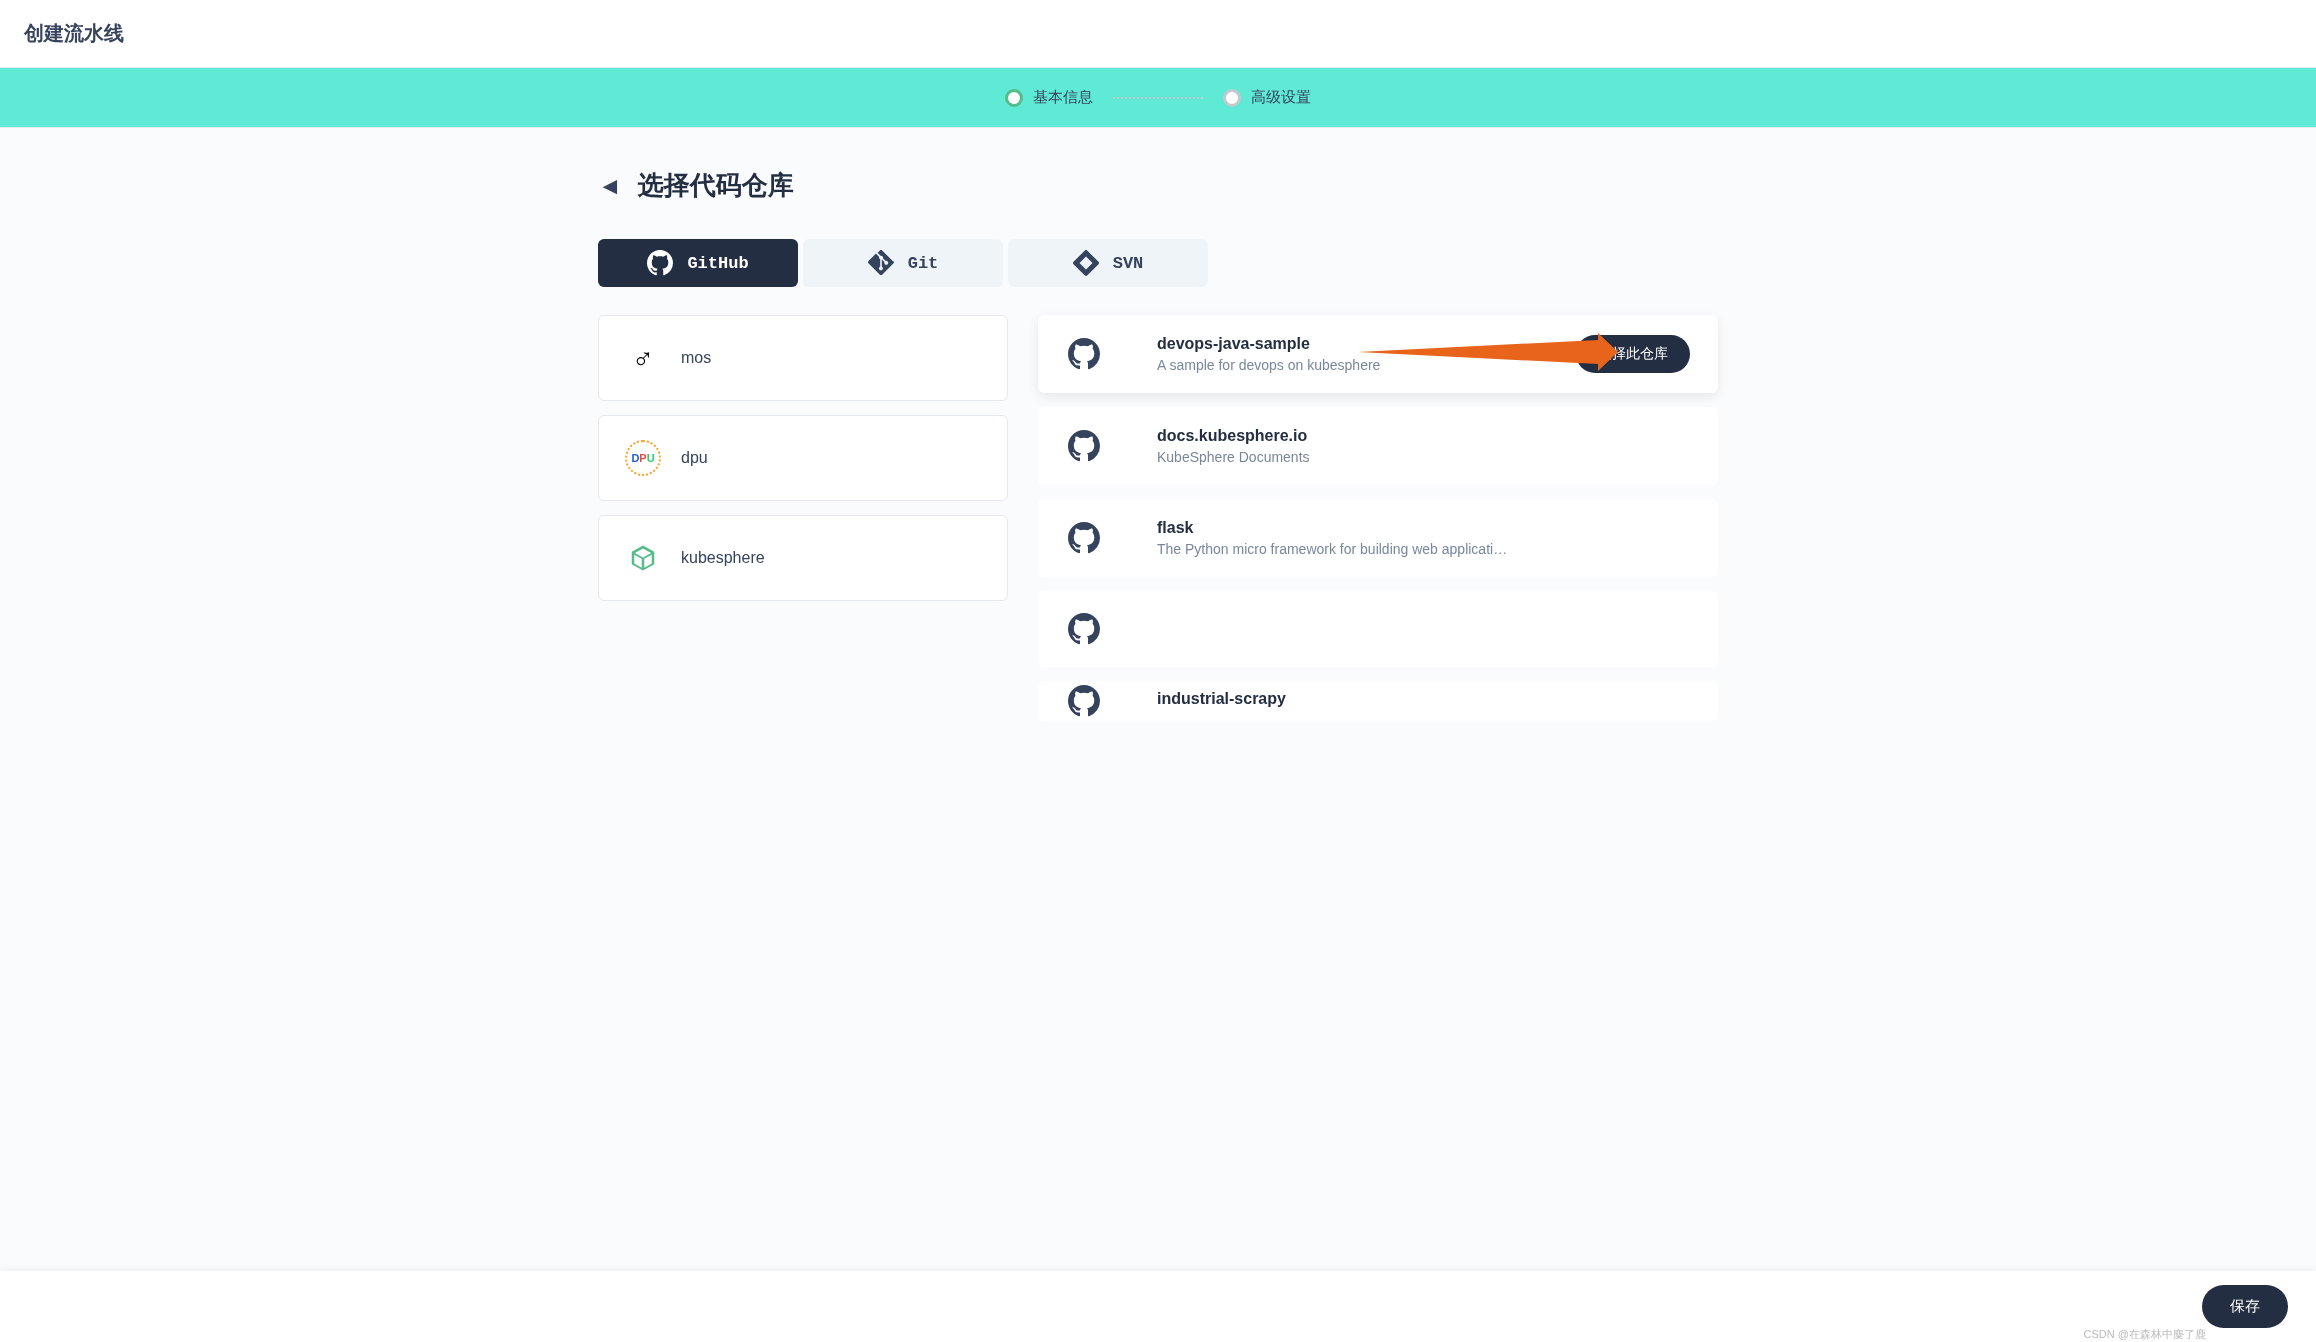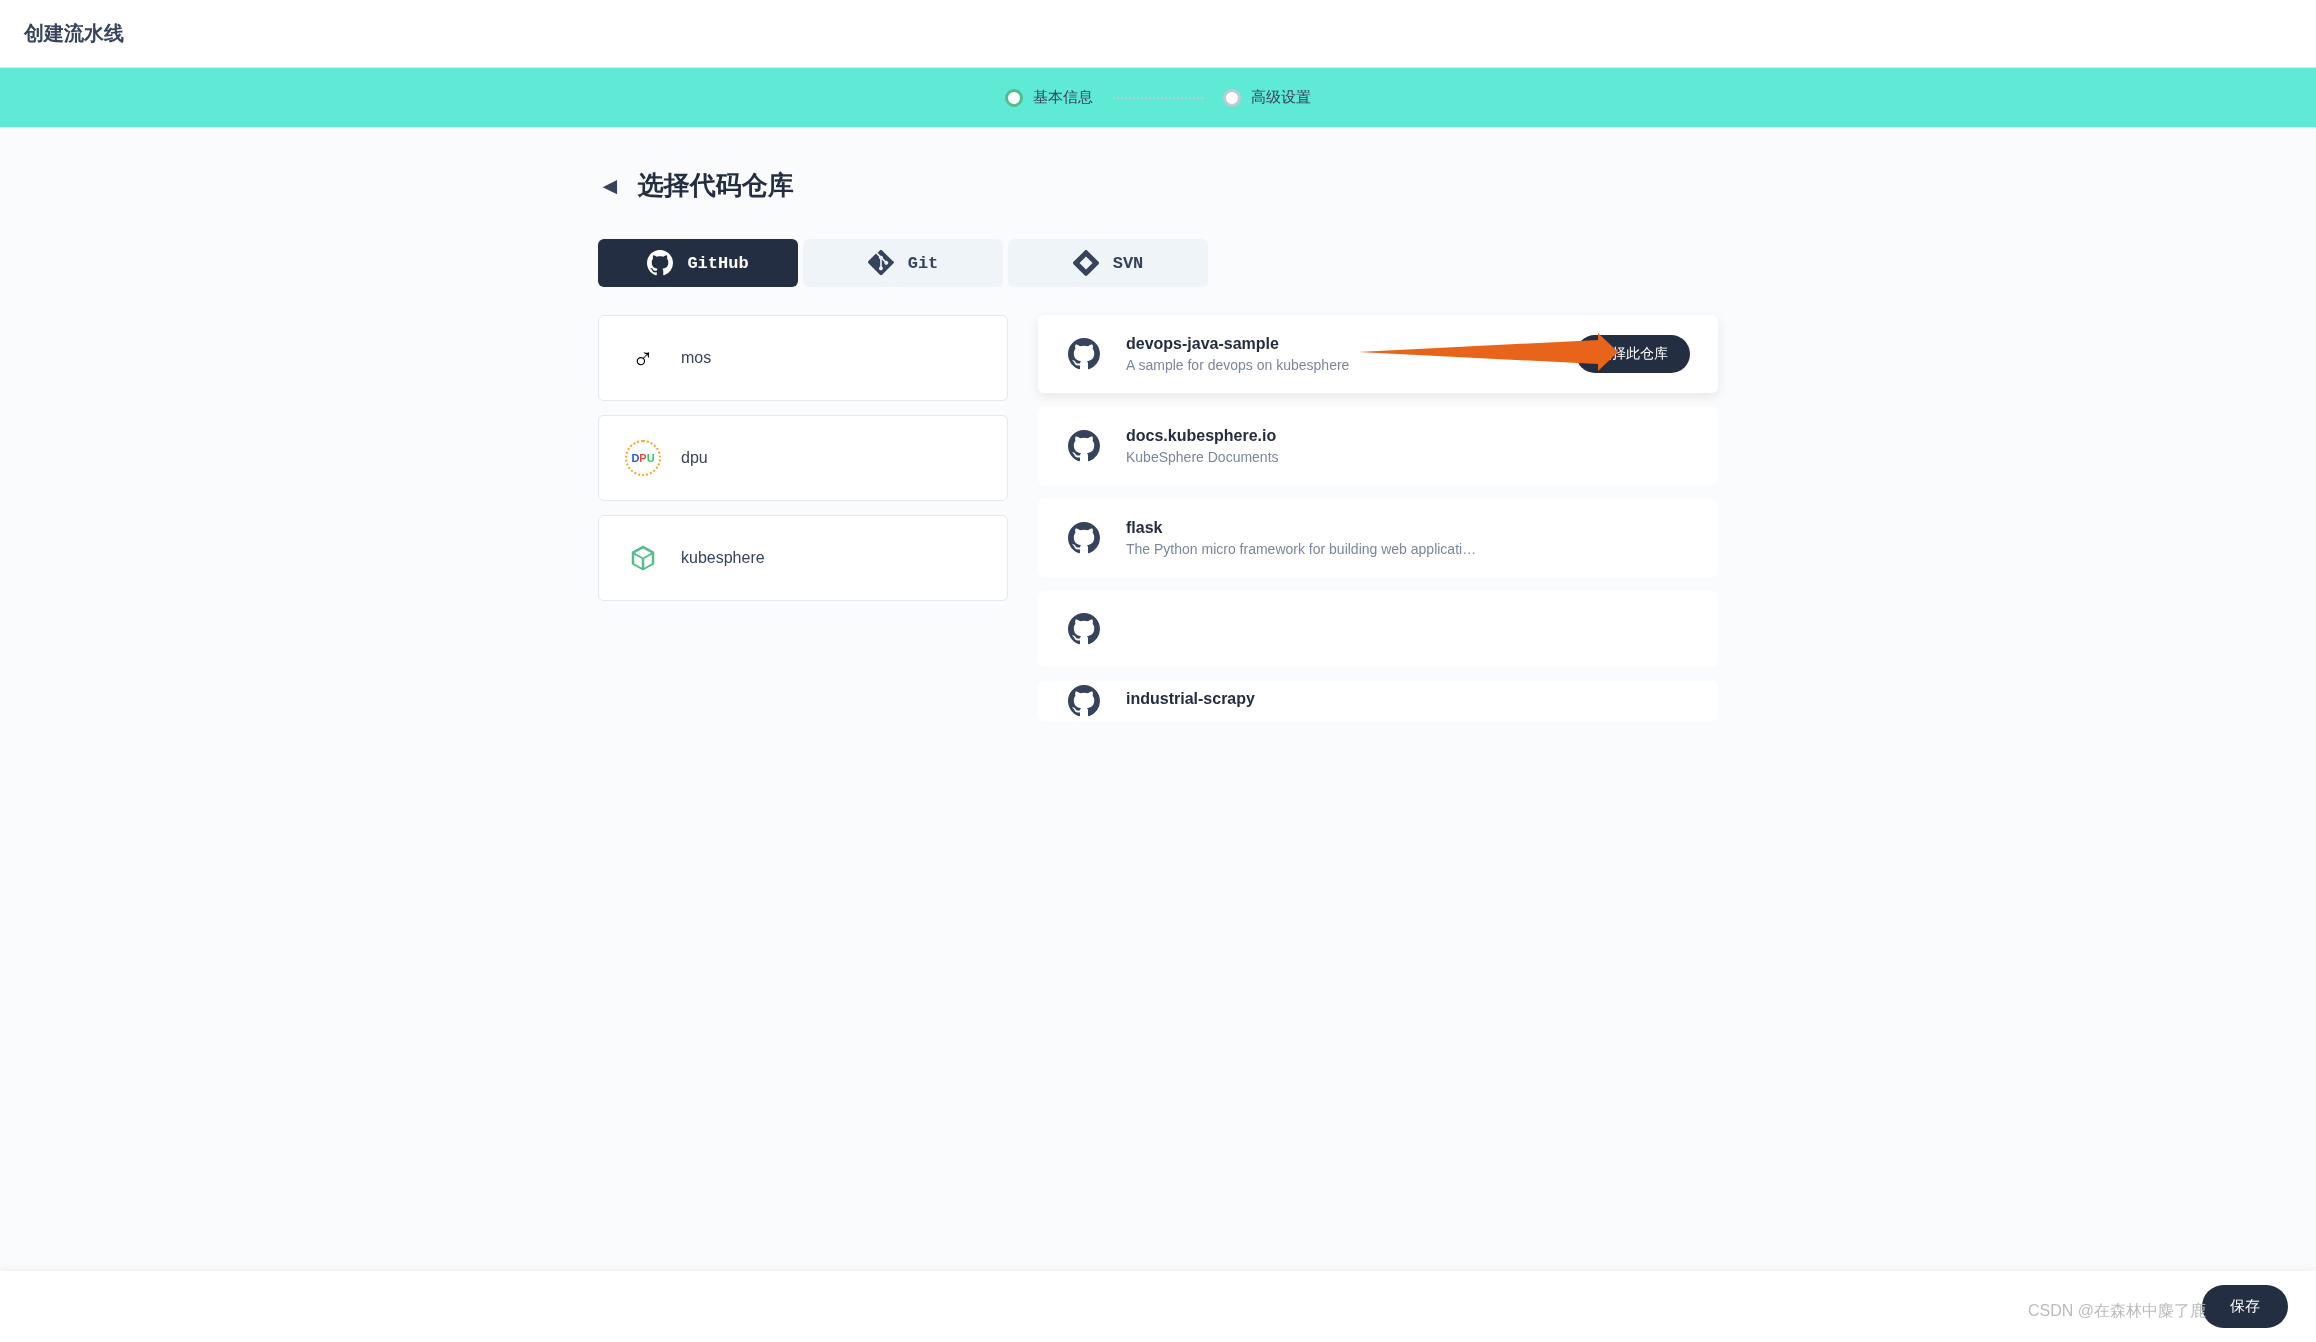--- a/index.html
+++ b/index.html
@@ -193,20 +193,21 @@
       justify-content: center;
     }
     .repo-icon svg {
       width: 32px;
       height: 32px;
       fill: #36435c;
     }
     .repo-text {
       flex: 1;
       min-width: 0;
+      margin-left: 31px;
     }
     .repo-name {
       font-size: 16px;
       font-weight: 600;
       color: #242e42;
       margin-bottom: 4px;
     }
     .repo-desc {
       font-size: 14px;
       color: #79879c;
@@ -250,23 +251,23 @@
       padding: 12px 28px;
       background: #242e42;
       color: #fff;
       border: none;
       border-radius: 24px;
       font-size: 15px;
       cursor: pointer;
     }
     .watermark {
       position: fixed;
-      bottom: 20px;
+      bottom: 0;
       right: 110px;
-      font-size: 16px;
+      font-size: 11px;
       color: #bbb;
     }
     .repo-partial {
       height: 40px;
       overflow: hidden;
     }
   </style>
 </head>
 <body>
 

